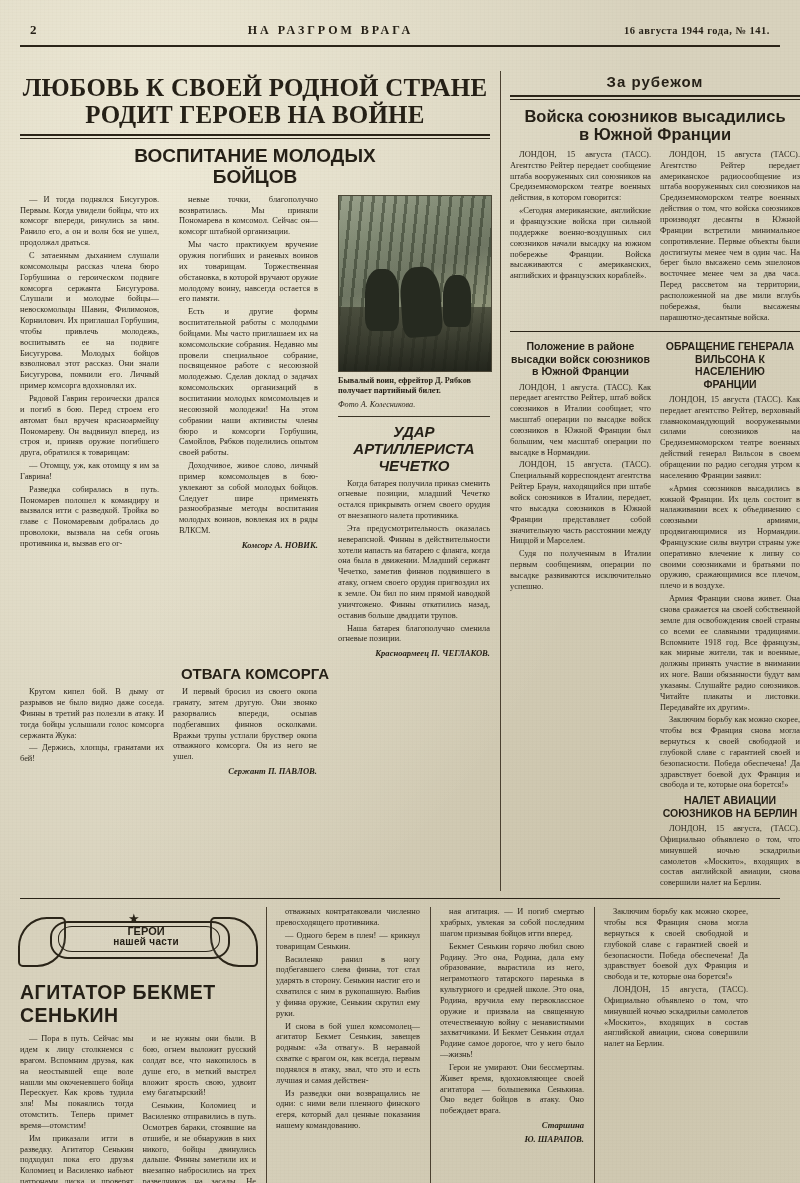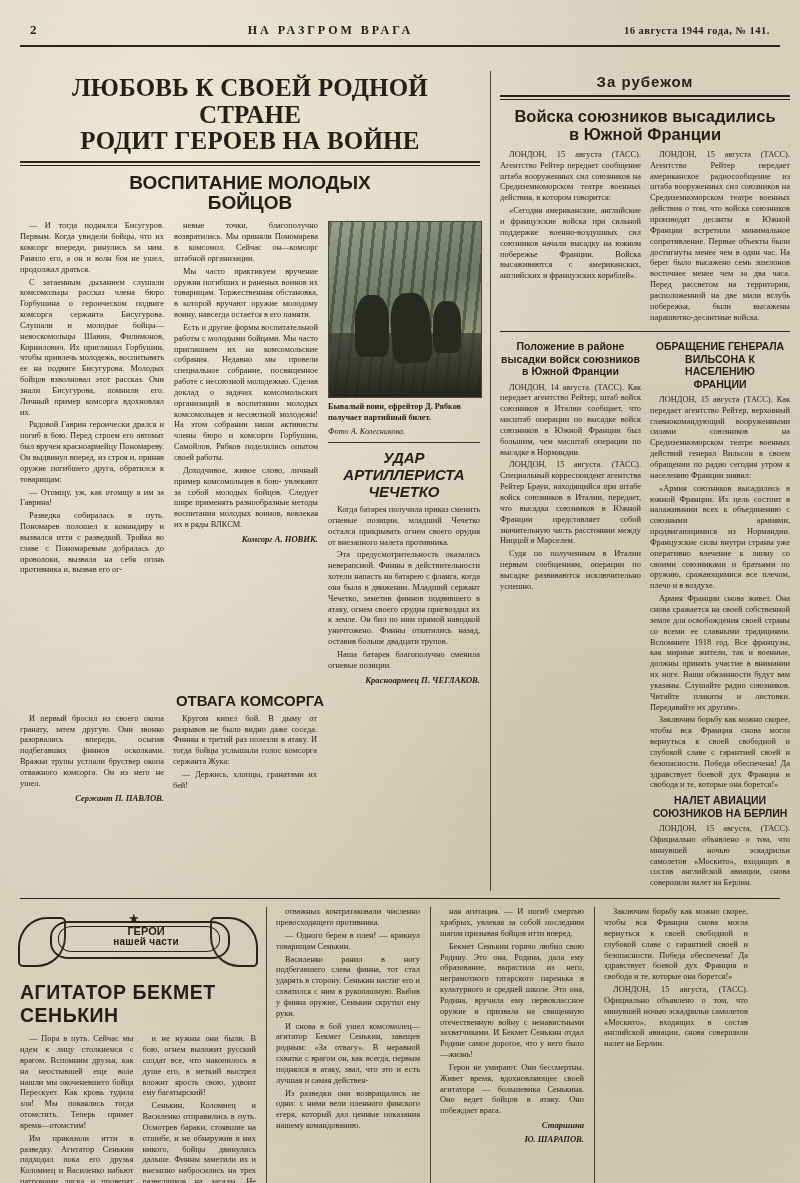--- a/index.html
+++ b/index.html
@@ -90,21 +90,21 @@
   h3.kicker {
     text-align: center;
     font-size: 15px;
     font-weight: bold;
     font-style: italic;
     margin: 6px 0 5px 0;
     font-family: "Liberation Sans", sans-serif;
   }
   h3.kicker.nonital { font-style: normal; }
 
-  .cols3 { display: flex; gap: 10px; justify-content: space-between; }
+  .cols3 { display: flex; gap: 20px; justify-content: space-between; }
   .cols2 { display: flex; gap: 9px; }
   .c { font-size: 8.4px; line-height: 1.29; text-align: justify; }
   .c p { margin: 0 0 2px 0; text-indent: 9px; }
   .sign { text-align: right; font-weight: bold; font-style: italic; margin-top: 3px; font-size: 8.6px; }
   .colw-s { width: 144px; }
 
   
   .photo-block { width: 152px; }
   .photo {
     width: 152px;
@@ -292,26 +292,26 @@
             <p>Эта предусмотрительность оказалась неверапсной. Финны в действительности хотели напасть на батарею с фланга, когда она была в движении. Младший сержант Чечетко, заметив финнов подвившего в атаку, огнем своего орудия пригвоздил их к земле. Он бил по ним прямой наводкой уничтожено. Финны откатились назад, оставив больше двадцати трупов.</p>
             <p>Наша батарея благополучно сменила огневые позиции.</p>
             <div class="sign">Красноармеец П. ЧЕГЛАКОВ.</div>
           </div>
         </div>
       </div>
 
       <h3 class="kicker nonital">ОТВАГА КОМСОРГА</h3>
       <div class="cols2">
         <div class="c colw-s">
+          <p>Кругом кипел бой. В дыму от разрывов не было видно даже соседа. Финны в третий раз полезли в атаку. И тогда бойцы услышали голос комсорга сержанта Жука:</p>
+          <p>— Держись, хлопцы, гранатами их бей!</p>
+        </div>
+        <div class="c colw-s">
           <p>И первый бросил из своего окопа гранату, затем другую. Они звонко разорвались впереди, осыпав подбегавших финнов осколками. Вражьи трупы устлали бруствер окопа отважного комсорга. Он из него не ушел.</p>
           <div class="sign">Сержант П. ПАВЛОВ.</div>
-        </div>
-        <div class="c colw-s">
-          <p>Кругом кипел бой. В дыму от разрывов не было видно даже соседа. Финны в третий раз полезли в атаку. И тогда бойцы услышали голос комсорга сержанта Жука:</p>
-          <p>— Держись, хлопцы, гранатами их бей!</p>
         </div>
       </div>
     </div>
 
     <div class="col-right">
       <div class="zarub">За  рубежом</div>
       <div class="hr-double"></div>
       <div class="rhead">
         <span>Войска союзников высадились</span><br>
         <span>в Южной Франции</span>
@@ -330,21 +330,21 @@
       <div class="divider-h"></div>
 
       <div class="cols2">
         <div class="colr">
           <div class="rsub">
             <span>Положение в районе</span><br>
             <span>высадки войск союзников</span><br>
             <span>в Южной Франции</span>
           </div>
           <div class="c">
-            <p>ЛОНДОН, 14 августа. (ТАСС). Как передает агентство Рейтер, штаб войск союзников в Италии сообщает, что масштаб операции по высадке войск союзников в Южной Франции был большим, чем масштаб операции по высадке в Нормандии.</p>
+            <p>ЛОНДОН, 1 августа. (ТАСС). Как передает агентство Рейтер, штаб войск союзников в Италии сообщает, что масштаб операции по высадке войск союзников в Южной Франции был большим, чем масштаб операции по высадке в Нормандии.</p>
             <p>ЛОНДОН, 15 августа. (ТАСС). Специальный корреспондент агентства Рейтер Браун, находящийся при штабе войск союзников в Италии, передает, что высадка союзников в Южной Франции представляет собой значительную часть расстоянии между Ниццой и Марселем.</p>
             <p>Судя по полученным в Италии первым сообщениям, операции по высадке развиваются исключительно успешно.</p>
           </div>
         </div>
         <div class="colr2">
           <div class="rsub">
             <span>ОБРАЩЕНИЕ ГЕНЕРАЛА</span><br>
             <span>ВИЛЬСОНА К НАСЕЛЕНИЮ</span><br>
             <span>ФРАНЦИИ</span>
           </div>

